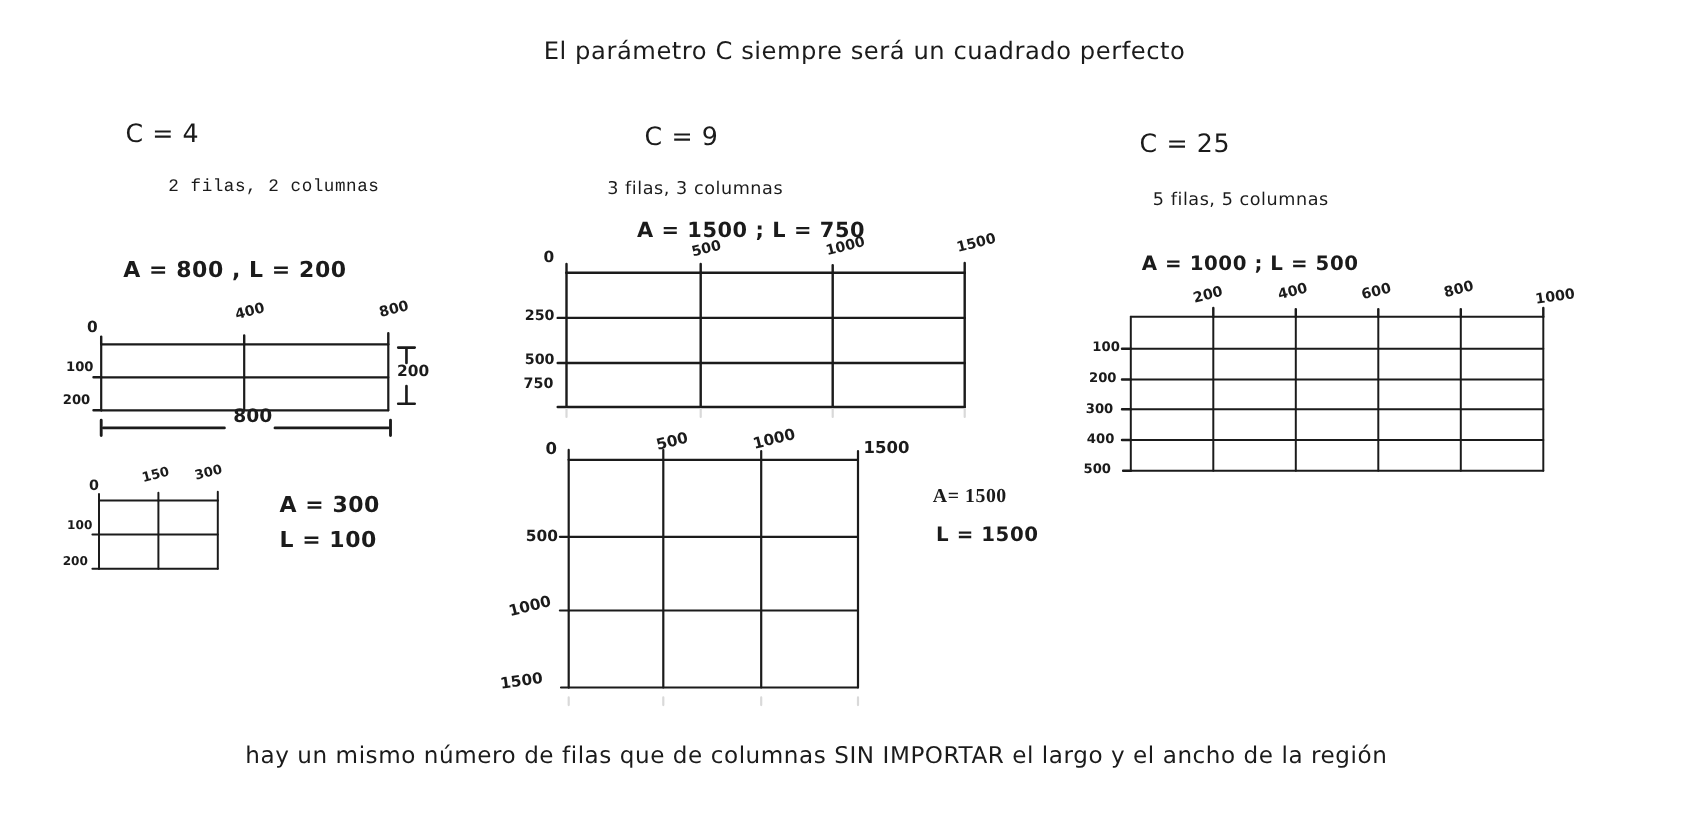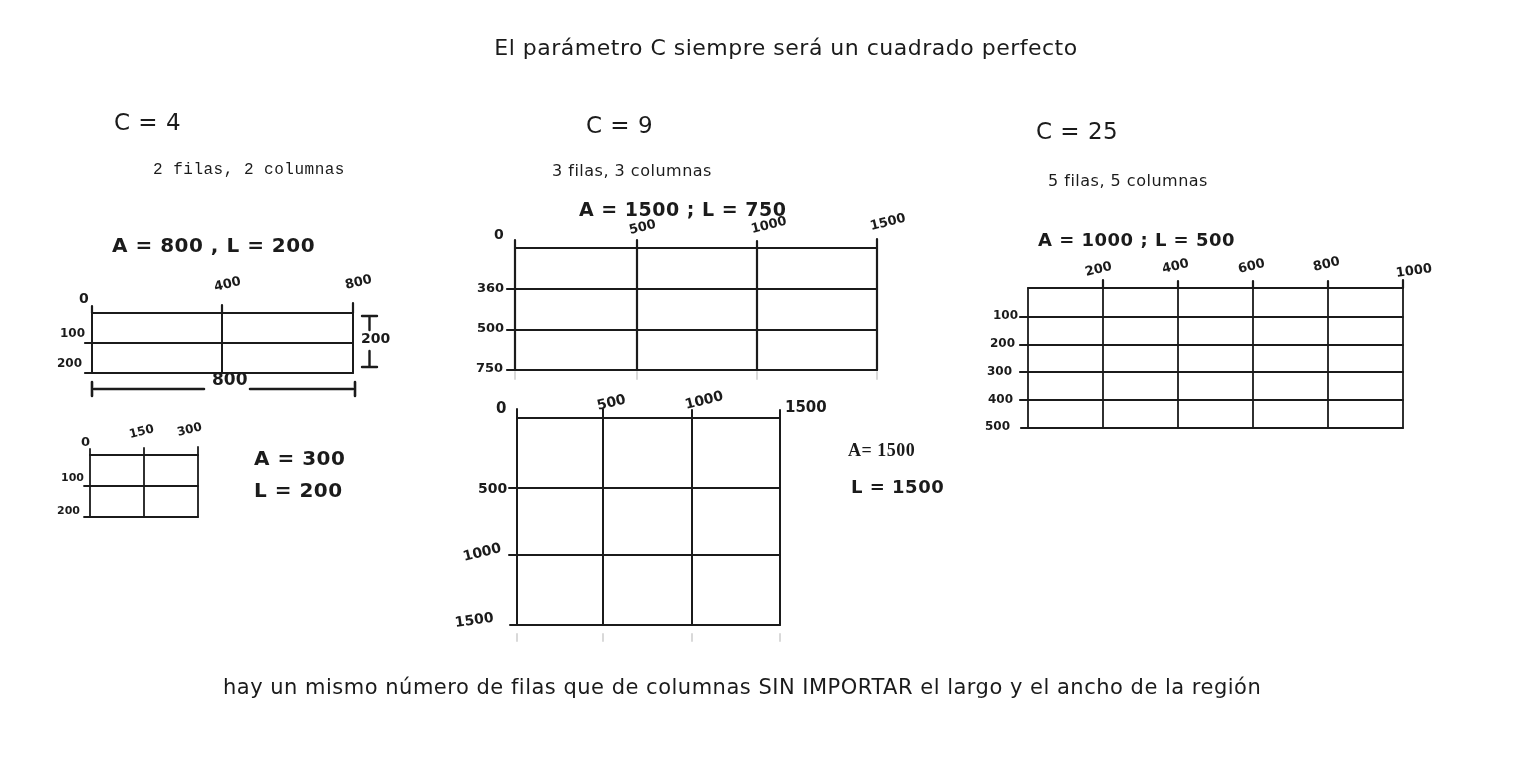--- a/index.html
+++ b/index.html
@@ -87,33 +87,33 @@
   <div class="lbl bold" style="left:57px; top:357px; font-size:12px;">200</div>
   <div class="lbl bold" style="left:361px; top:331px; font-size:14px;">200</div>
   <div class="lbl bold" style="left:212px; top:370px; font-size:17px;">800</div>
 
   <div class="lbl bold" style="left:81px; top:435px; font-size:13px;">0</div>
   <div class="lbl bold tilt" style="left:131px; top:428px; font-size:12px;">150</div>
   <div class="lbl bold tilt" style="left:179px; top:426px; font-size:12px;">300</div>
   <div class="lbl bold" style="left:61px; top:472px; font-size:11px;">100</div>
   <div class="lbl bold" style="left:57px; top:505px; font-size:11px;">200</div>
   <div class="lbl bold handw" style="left:234px; top:447px; font-size:20px;">A = 300</div>
-  <div class="lbl bold handw" style="left:234px; top:479px; font-size:20px;">L = 200</div>
+  <div class="lbl bold handw" style="left:234px; top:479px; font-size:20px;">L = 100</div>
 
   <div class="lbl handw" style="left:518px; top:113px; font-size:23px;margin-left:48px;">C = 9</div>
   <div class="lbl handw" style="left:532px; top:162px; font-size:16px;">3 filas, 3 columnas</div>
   <div class="lbl bold handw" style="left:559px; top:199px; font-size:19px;">A = 1500 ;   L = 750</div>
 
   <div class="lbl bold" style="left:494px; top:227px; font-size:14px;">0</div>
   <div class="lbl bold tilt" style="left:631px; top:223px; font-size:13px;">500</div>
   <div class="lbl bold tilt" style="left:753px; top:222px; font-size:13px;">1000</div>
   <div class="lbl bold tilt" style="left:872px; top:219px; font-size:13px;">1500</div>
-  <div class="lbl bold" style="left:477px; top:281px; font-size:13px;">360</div>
+  <div class="lbl bold" style="left:477px; top:281px; font-size:13px;">250</div>
   <div class="lbl bold" style="left:477px; top:321px; font-size:13px;">500</div>
-  <div class="lbl bold" style="left:476px; top:361px; font-size:13px;">750</div>
+  <div class="lbl bold" style="left:476px; top:343px; font-size:13px;">750</div>
 
   <div class="lbl bold" style="left:496px; top:400px; font-size:15px;">0</div>
   <div class="lbl bold tilt" style="left:599px; top:398px; font-size:14px;">500</div>
   <div class="lbl bold tilt" style="left:687px; top:397px; font-size:14px;">1000</div>
   <div class="lbl bold" style="left:785px; top:399px; font-size:15px;">1500</div>
   <div class="lbl bold" style="left:478px; top:481px; font-size:14px;">500</div>
   <div class="lbl bold tilt" style="left:465px; top:549px; font-size:14px;">1000</div>
   <div class="lbl bold tilt8" style="left:456px; top:615px; font-size:14px;">1500</div>
   <div class="lbl bold handw" style="left:828px; top:441px; font-size:18px;font-family:Liberation Serif, serif;">A= 1500</div>
   <div class="lbl bold handw" style="left:831px; top:477px; font-size:18px;">L = 1500</div>

